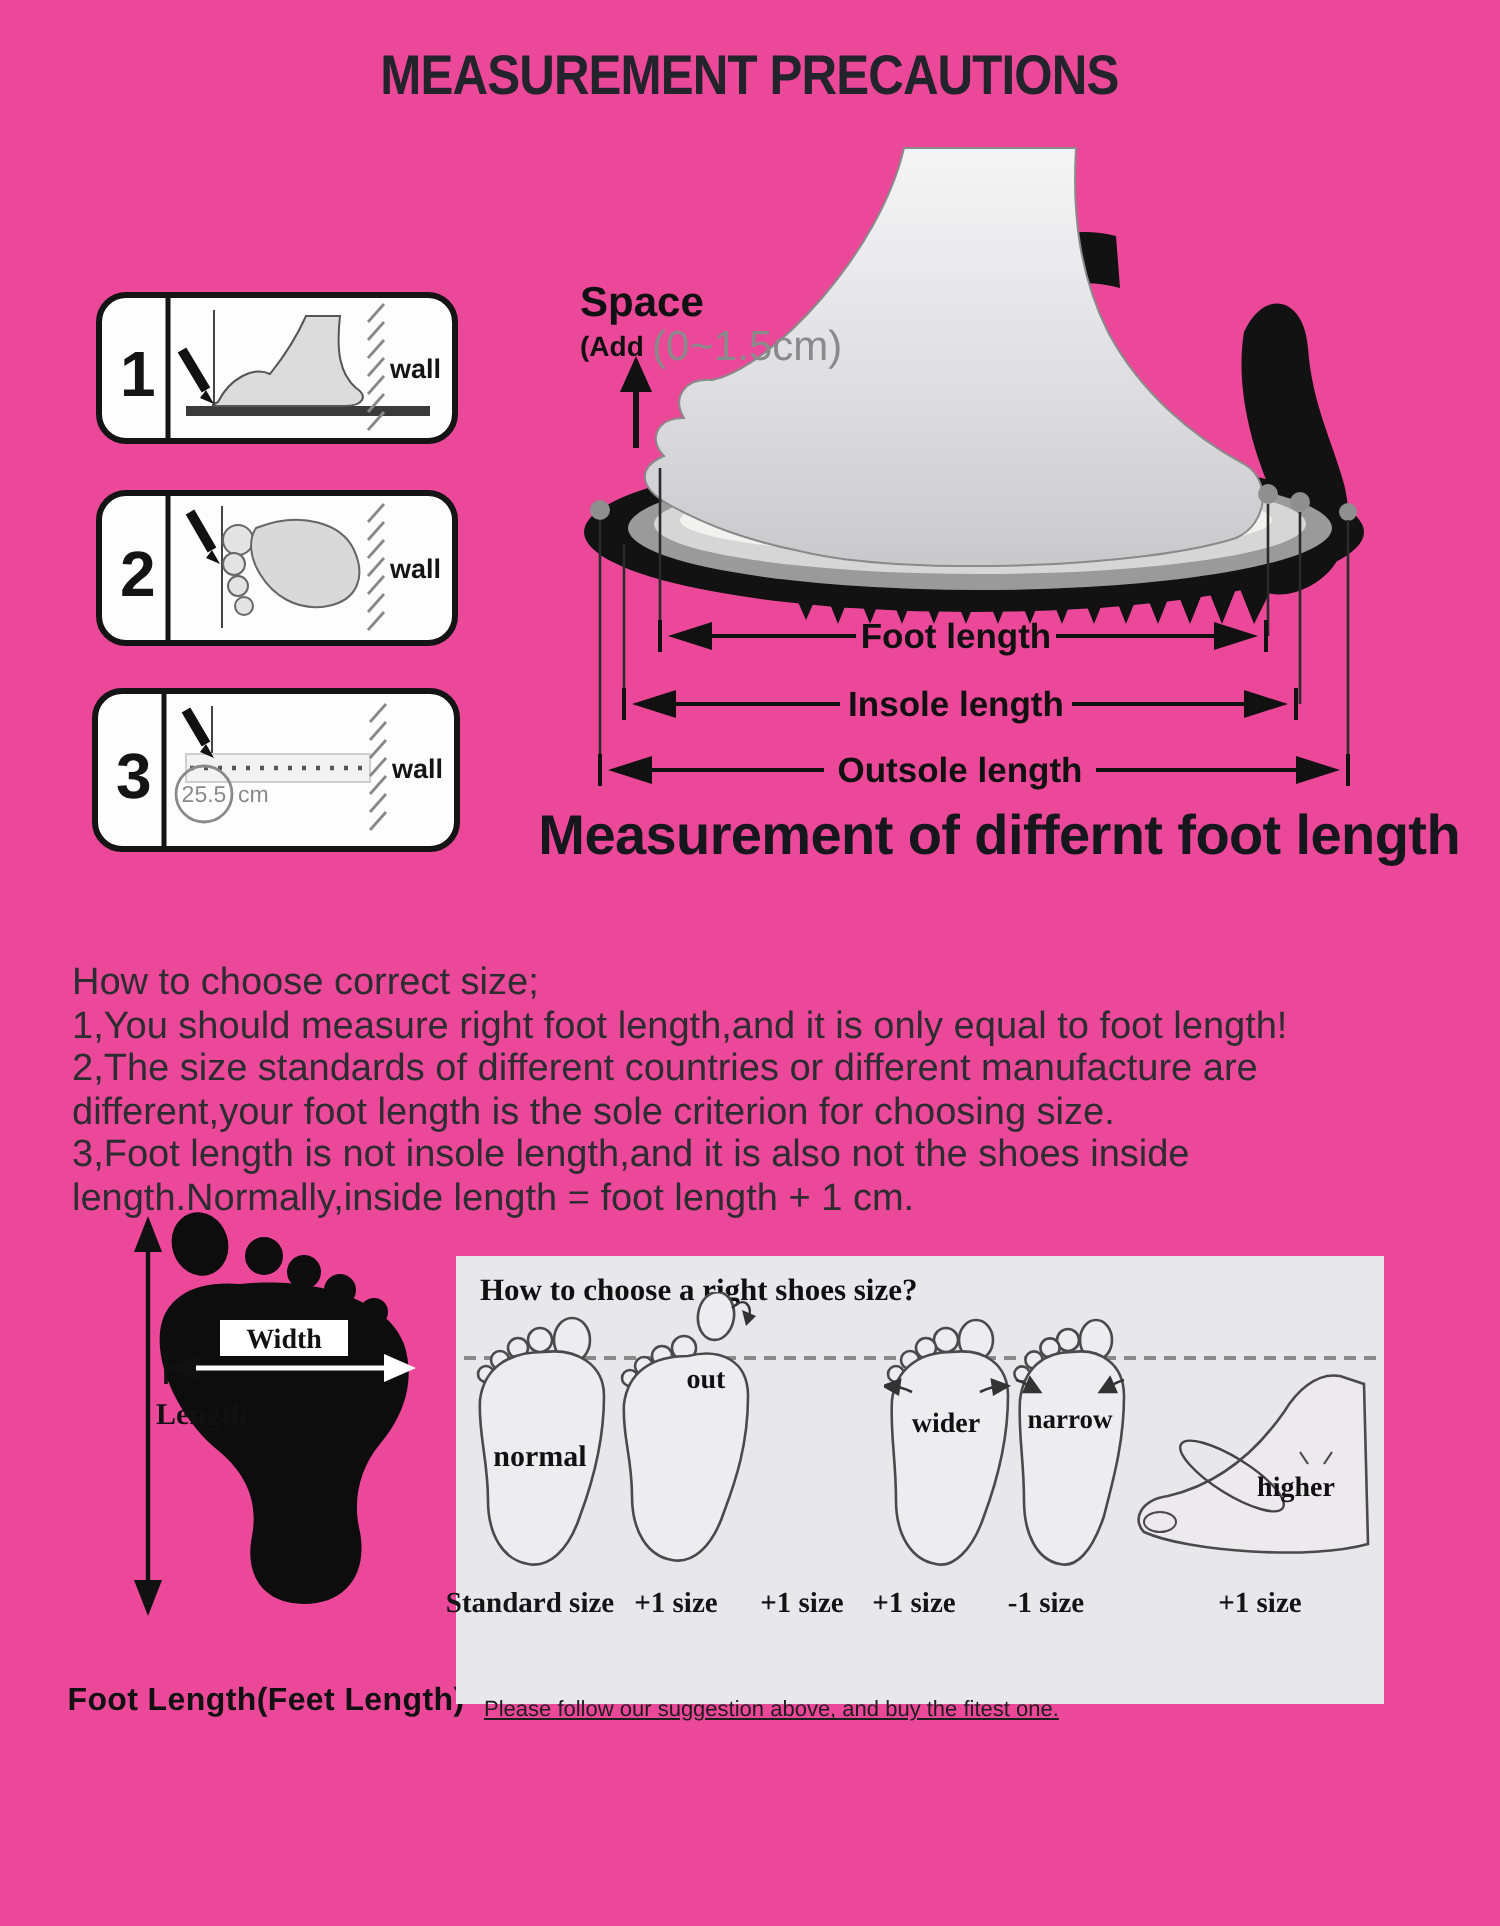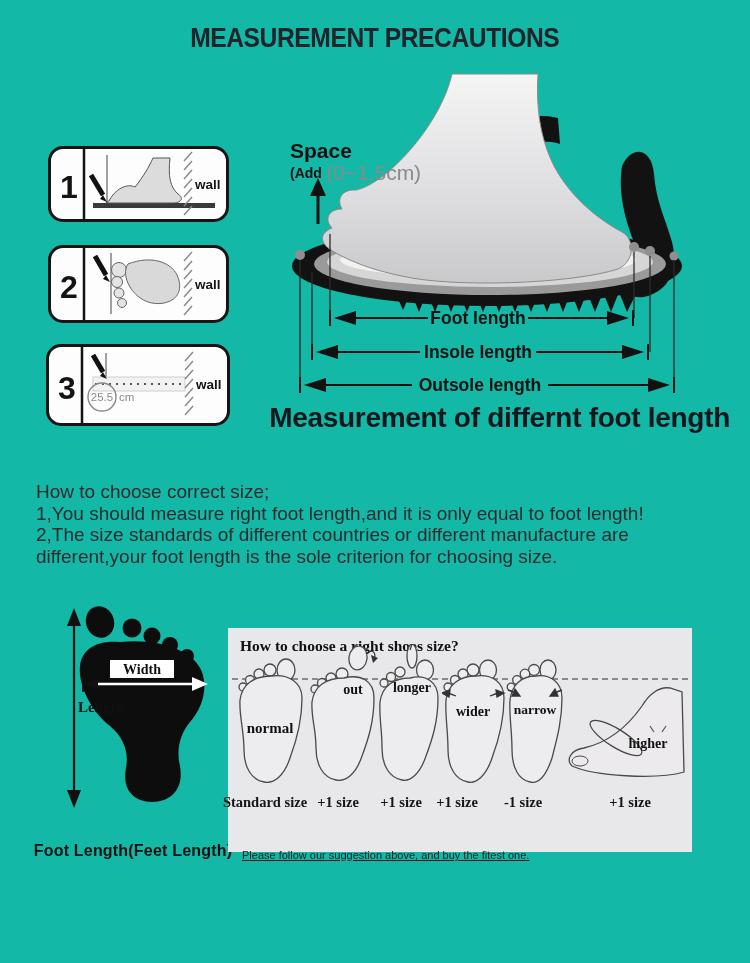--- a/index.html
+++ b/index.html
@@ -1,19 +1,19 @@
 <!DOCTYPE html>
 <html><head>
 <meta charset="utf-8">
 <style>
   * { margin:0; padding:0; box-sizing:border-box; }
   html,body { background:#efeef9; }
   .page {
     position:relative; width:750px; height:963px; overflow:hidden;
-    background:#14b8a6; font-family:"Liberation Sans", sans-serif; color:#1b1b22;
+    background:#ec4899; font-family:"Liberation Sans", sans-serif; color:#1b1b22;
   }
   .page-title { position:absolute; top:22px; left:0; right:0; text-align:center; }
   .page-title span {
     display:inline-block; transform:scaleX(.88); transform-origin:center;
     font-size:28px; font-weight:800; letter-spacing:-.5px; color:#23232b;
   }
   .step-box {
     position:absolute; left:48px; width:181px; height:76px;
     border:3px solid #141414; border-radius:15px; background:#fdfdfe; overflow:hidden;
   }
@@ -234,20 +234,21 @@
       <text x="198" y="325" font-size="17.5" font-weight="bold" fill="#111" text-anchor="middle">Outsole length</text>
     </svg>
   </div>
 
   <div class="diagram-caption">Measurement of differnt foot length</div>
 
   <div class="instructions">
     <div>How to choose correct size;</div>
     <div>1,You should measure right foot length,and it is only equal to foot length!</div>
     <div>2,The size standards of different countries or different manufacture are different,your foot length is the sole criterion for choosing size.</div>
+    <div>3,Foot length is not insole length,and it is also not the shoes inside length.Normally,inside length = foot length + 1 cm.</div>
   </div>
 
   <div class="footprint-figure">
     <svg viewBox="0 0 196 212">
 
       <g>
         <line x1="38" y1="22" x2="38" y2="194" stroke="#111" stroke-width="2.2"></line>
         <polygon points="38,8 31,26 45,26" fill="#111"></polygon>
         <polygon points="38,208 31,190 45,190" fill="#111"></polygon>
       </g>
@@ -301,34 +302,20 @@
           <circle cx="14" cy="37" r="4.5"></circle>
           <circle cx="7" cy="43" r="4"></circle>
           <path d="M4,56 C6,40 18,32 36,32 C52,28 66,34 66,52 C66,76 60,94 54,110 C48,128 38,136 28,134 C16,132 8,120 8,102 C8,82 3,72 4,56 Z"></path>
         </g>
         <path d="M58,8 C64,2 69,6 66,15" fill="none" stroke="#333" stroke-width="1.2"></path>
         <polygon points="65,17 63,9 70,12" fill="#333"></polygon>
         <text x="45" y="48" font-size="14" text-anchor="middle" font-family="Liberation Serif, serif" font-weight="bold" fill="#111">out</text>
       </svg>
     </div>
 
-    <div class="foot-fig" style="left:148px; top:16px; width:64px; height:146px;">
-      <svg viewBox="0 0 64 146">
-        <g fill="#edecee" stroke="#4a4a4a" stroke-width="1.3">
-          <ellipse cx="36" cy="12" rx="5" ry="12"></ellipse>
-          <ellipse cx="49" cy="26" rx="8.5" ry="10"></ellipse>
-          <circle cx="24" cy="28" r="5"></circle>
-          <circle cx="15" cy="33" r="4.5"></circle>
-          <circle cx="8" cy="39" r="4"></circle>
-          <path d="M4,58 C6,42 18,34 34,34 C50,30 62,38 62,54 C62,78 56,96 50,112 C44,130 34,138 26,136 C14,134 6,122 6,104 C6,84 3,74 4,58 Z"></path>
-        </g>
-        <line x1="36" y1="0" x2="34" y2="6" stroke="#333" stroke-width="1.2"></line>
-        <text x="36" y="48" font-size="14" text-anchor="middle" font-family="Liberation Serif, serif" font-weight="bold" fill="#111">longer</text>
-      </svg>
-    </div>
 
     <div class="foot-fig" style="left:214px; top:26px; width:64px; height:136px;">
       <svg viewBox="0 0 64 136">
         <g fill="#edecee" stroke="#4a4a4a" stroke-width="1.3">
           <ellipse cx="46" cy="16" rx="8.5" ry="10"></ellipse>
           <circle cx="31" cy="16" r="6"></circle>
           <circle cx="21" cy="20" r="5"></circle>
           <circle cx="13" cy="26" r="4.5"></circle>
           <circle cx="6" cy="33" r="4"></circle>
           <path d="M4,46 C6,30 18,22 34,22 C50,20 62,28 62,44 C62,68 56,88 50,104 C44,122 34,130 26,128 C14,126 6,114 6,96 C6,76 3,62 4,46 Z"></path>

